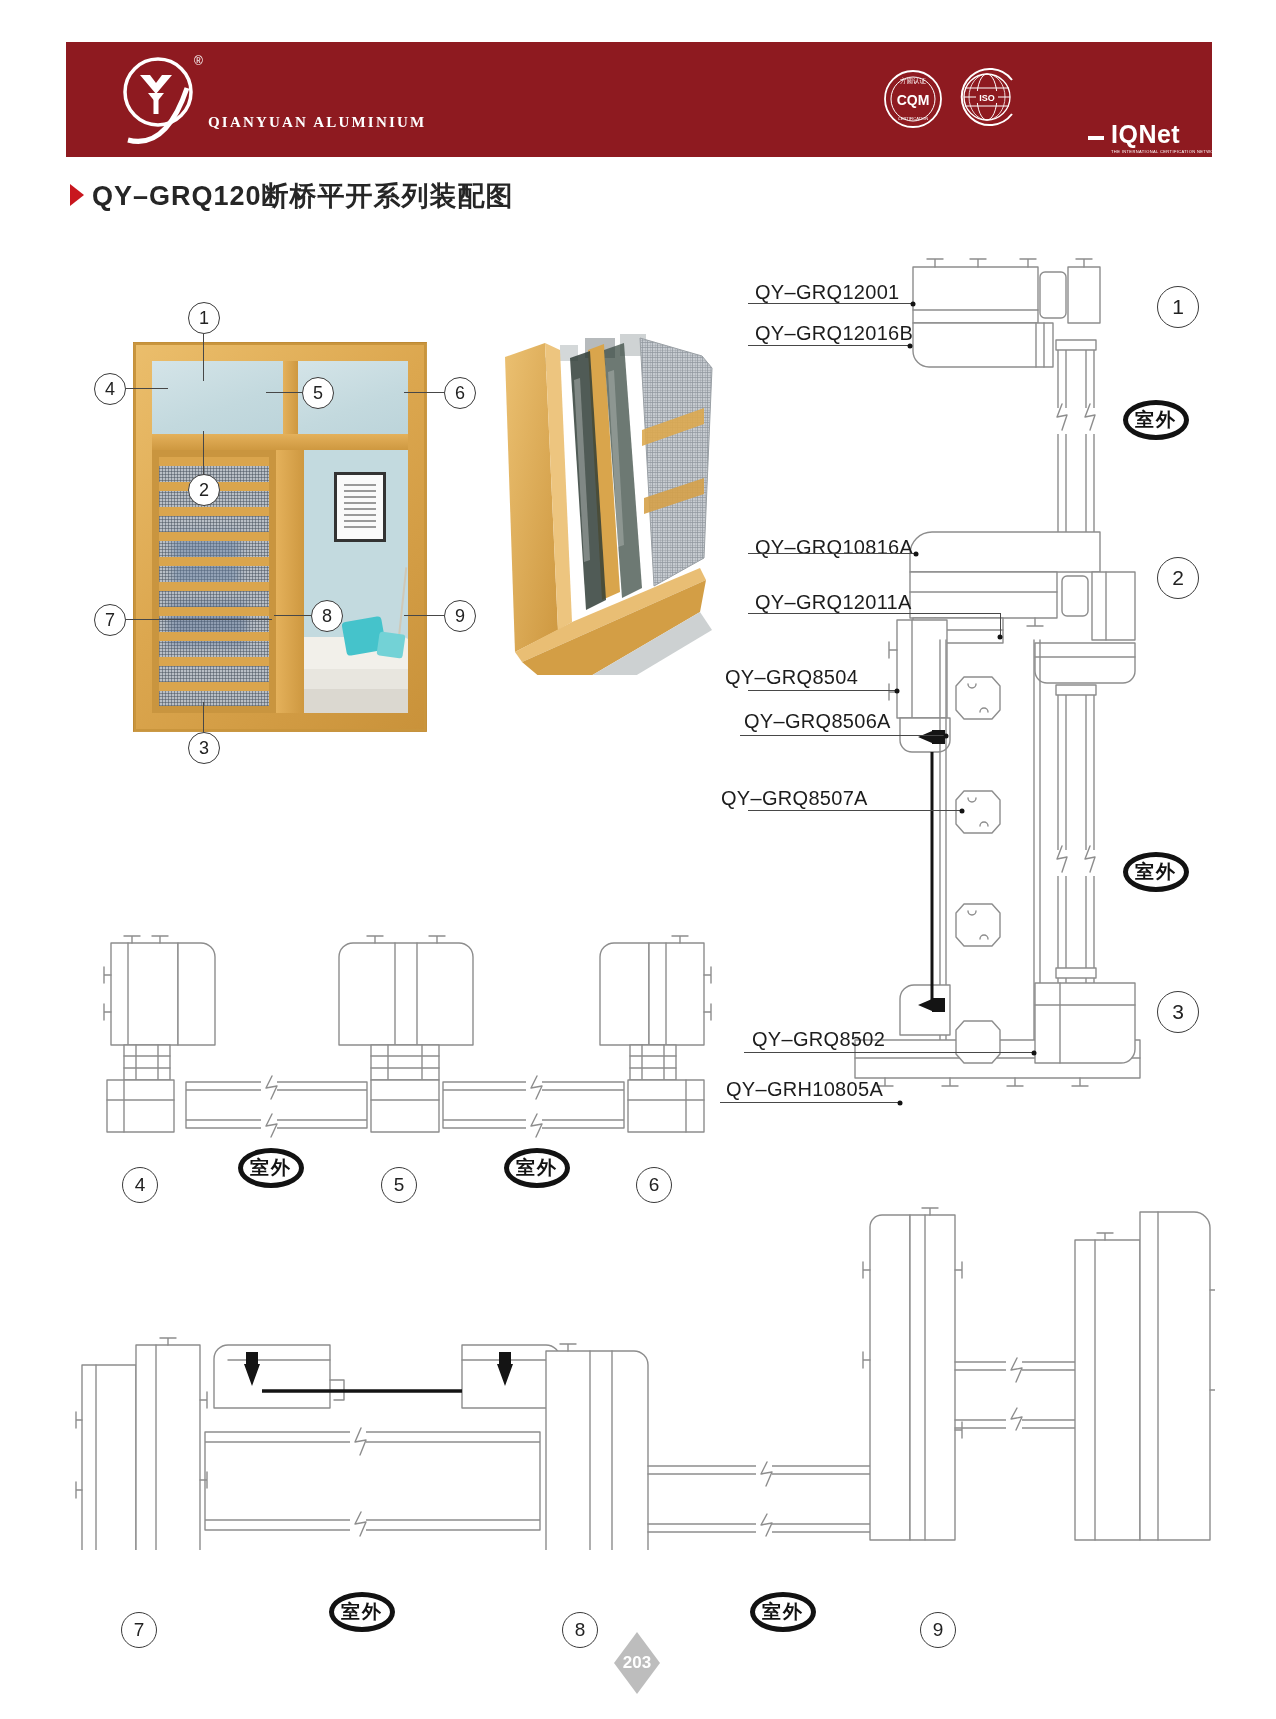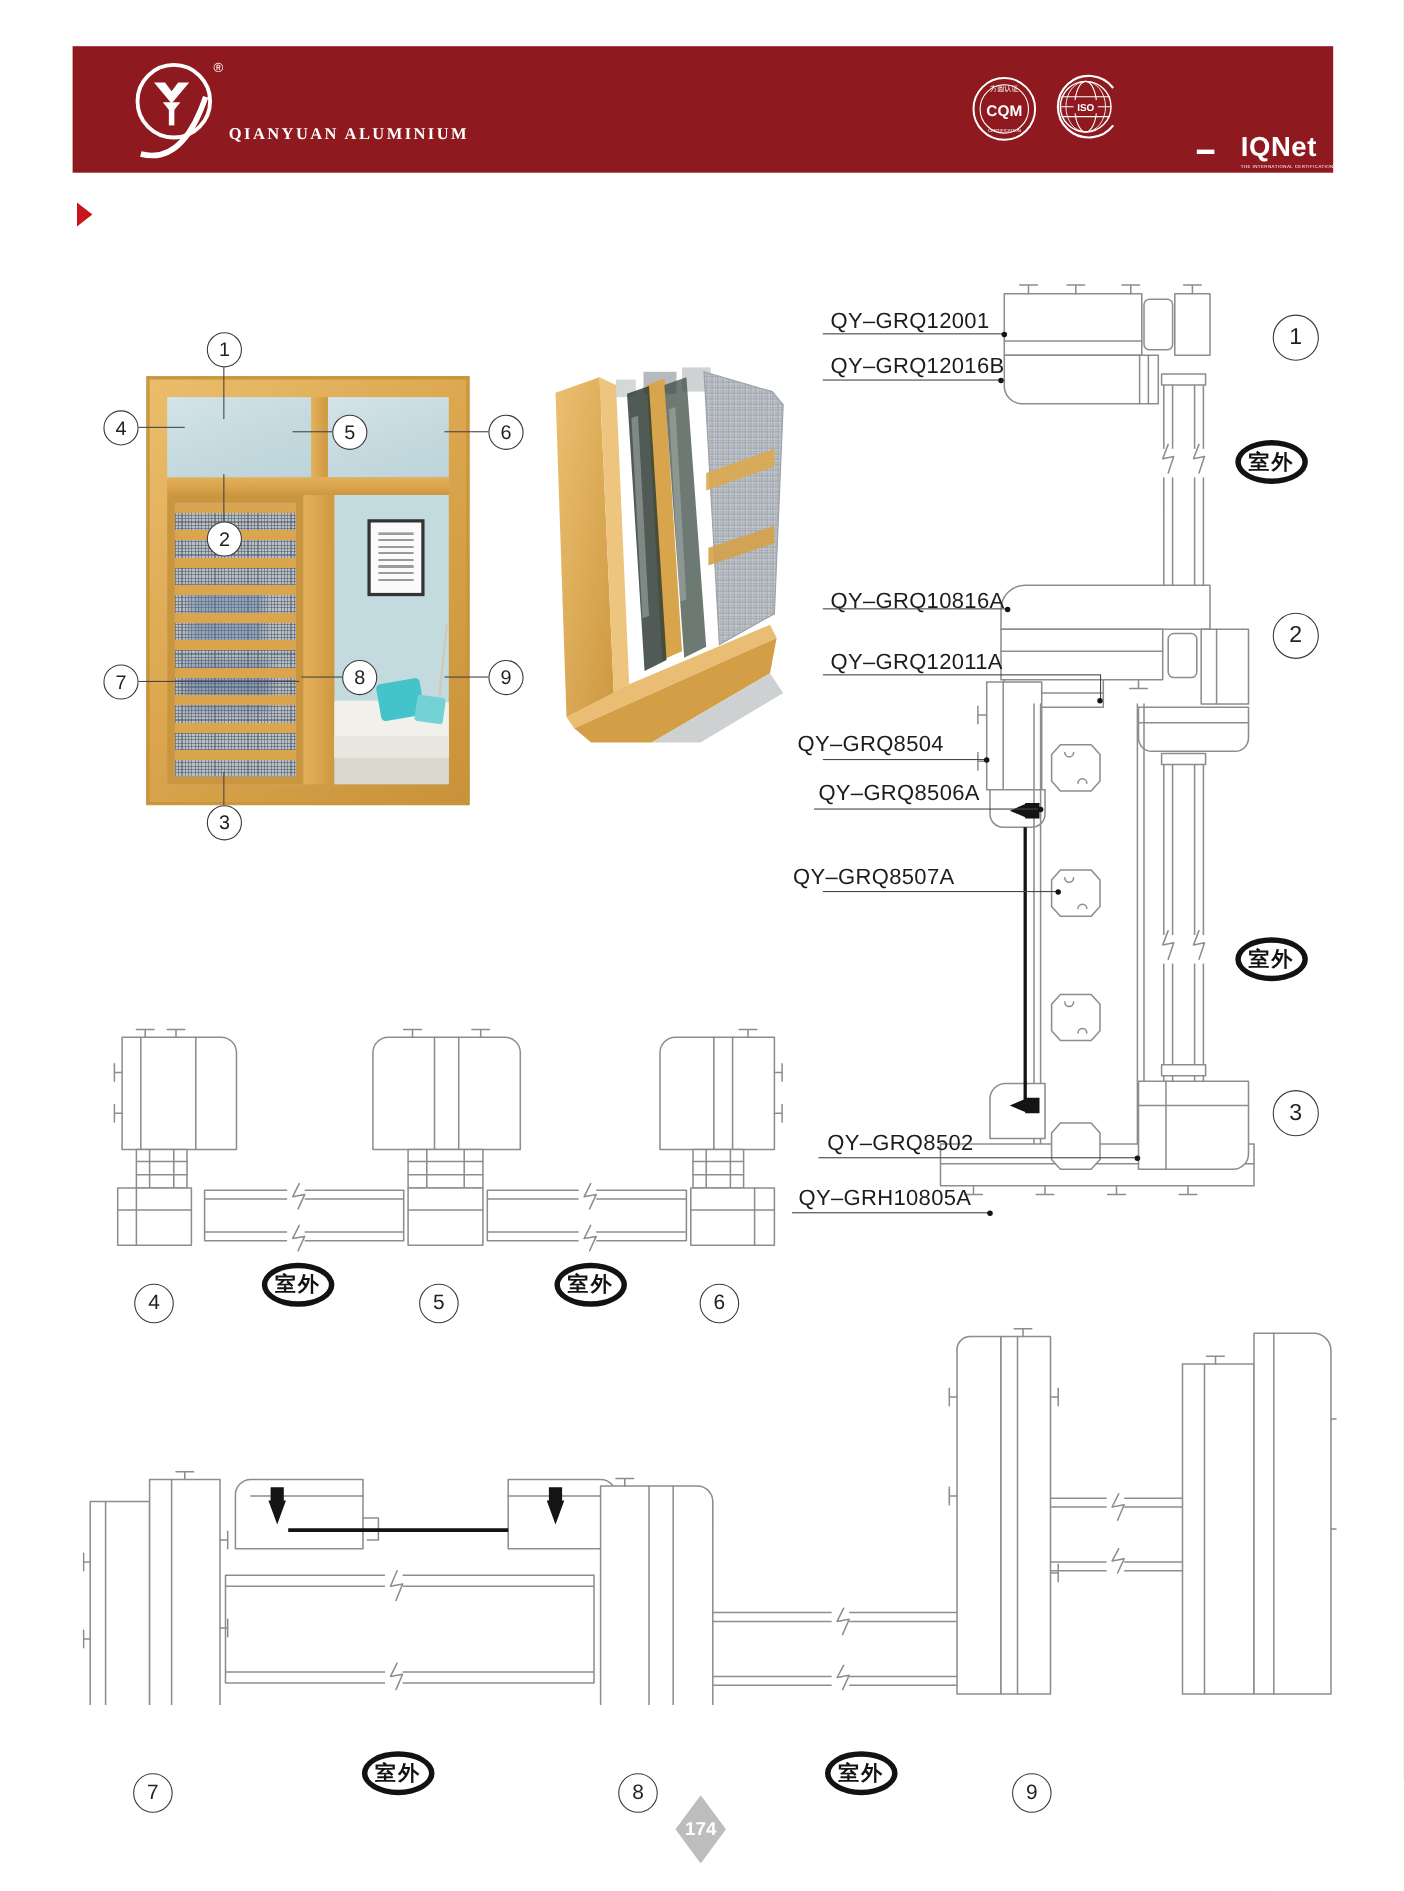--- a/index.html
+++ b/index.html
@@ -5,21 +5,21 @@
   html,body{margin:0;padding:0;background:#e8e8e8;}
   .page{position:relative;width:1276px;height:1719px;background:#ffffff;margin:0 auto;
         font-family:"Liberation Sans",sans-serif;overflow:hidden;}
   .abs{position:absolute;}
   
   .hbar{left:66px;top:42px;width:1146px;height:115px;background:#8E1A20;}
   .brand-cn{left:206px;top:62px;font-size:44px;font-weight:bold;color:#fff;letter-spacing:13px;line-height:1;}
   .brand-en{left:208px;top:114px;font-size:15px;font-weight:bold;color:#fff;
             font-family:"Liberation Serif",serif;letter-spacing:2.2px;}
   .regmark{left:194px;top:54px;font-size:12px;color:#fff;}
-  .iqnet{left:1022px;top:80px;display:flex;align-items:center;gap:24px;color:#fff;}
+  .iqnet{left:1022px;top:80px;display:flex;align-items:center;gap:7px;color:#fff;}
   .iqdash{width:16px;height:3.5px;background:#fff;}
   .iqmain{font-size:25px;font-weight:bold;letter-spacing:.5px;line-height:1;}
   .iqsub{font-size:4px;letter-spacing:.4px;white-space:nowrap;margin-top:2px;}
   
   .tri{left:70px;top:184px;width:0;height:0;border-top:11px solid transparent;
        border-bottom:11px solid transparent;border-left:14px solid #C8161E;}
   .title{left:92px;top:178px;font-size:27px;font-weight:bold;color:#262626;letter-spacing:1px;}
   
   .co{position:absolute;box-sizing:border-box;border:1.6px solid #3a3a3a;border-radius:50%;
       background:#fff;display:flex;align-items:center;justify-content:center;color:#222;
@@ -111,20 +111,21 @@
       <div class="iqdash" title="—"></div>
       <div>
         <div class="iqmain">IQNet</div>
         <div class="iqsub">THE INTERNATIONAL CERTIFICATION NETWORK</div>
       </div>
       <div class="iqdash" title="—"></div>
     </div>
   </div>
 
   <div class="abs tri"></div>
+  <div class="abs title">QY–GRQ120断桥平开系列装配图</div>
 
   <div class="abs win">
     <div class="abs glass" style="left:18px;top:18px;width:131px;height:73px"></div>
     <div class="abs glass" style="left:164px;top:18px;width:110px;height:73px"></div>
     <div class="abs woodv" style="left:149px;top:18px;width:15px;height:73px"></div>
     <div class="abs wood" style="left:18px;top:91px;width:256px;height:16px"></div>
     <div class="abs screen" style="left:18px;top:107px;width:124px;height:263px">
       <div class="meshbg"></div>
       <div class="patch" style="left:12%;top:30%;width:62%;height:22%;background:#5b79a0;opacity:.4"></div>
       <div class="patch" style="left:8%;top:58%;width:72%;height:18%;background:#44618c;opacity:.35"></div>
@@ -398,16 +399,16 @@
     <path d="M499,1352 h12 v12 h-12 z M497,1364 l8,22 l8,-22 z" fill="#141414"></path>
   </svg>
 
   <div class="co co-md" style="left:139px;top:1630px">7</div>
   <div class="outdoor" style="left:362px;top:1612px">室外</div>
   <div class="co co-md" style="left:580px;top:1630px">8</div>
   <div class="outdoor" style="left:783px;top:1612px">室外</div>
   <div class="co co-md" style="left:938px;top:1630px">9</div>
 
   <div class="abs diamond">
-    <span>174</span>
+    <span>203</span>
   </div>
 
 </div>
 
 </body></html>

